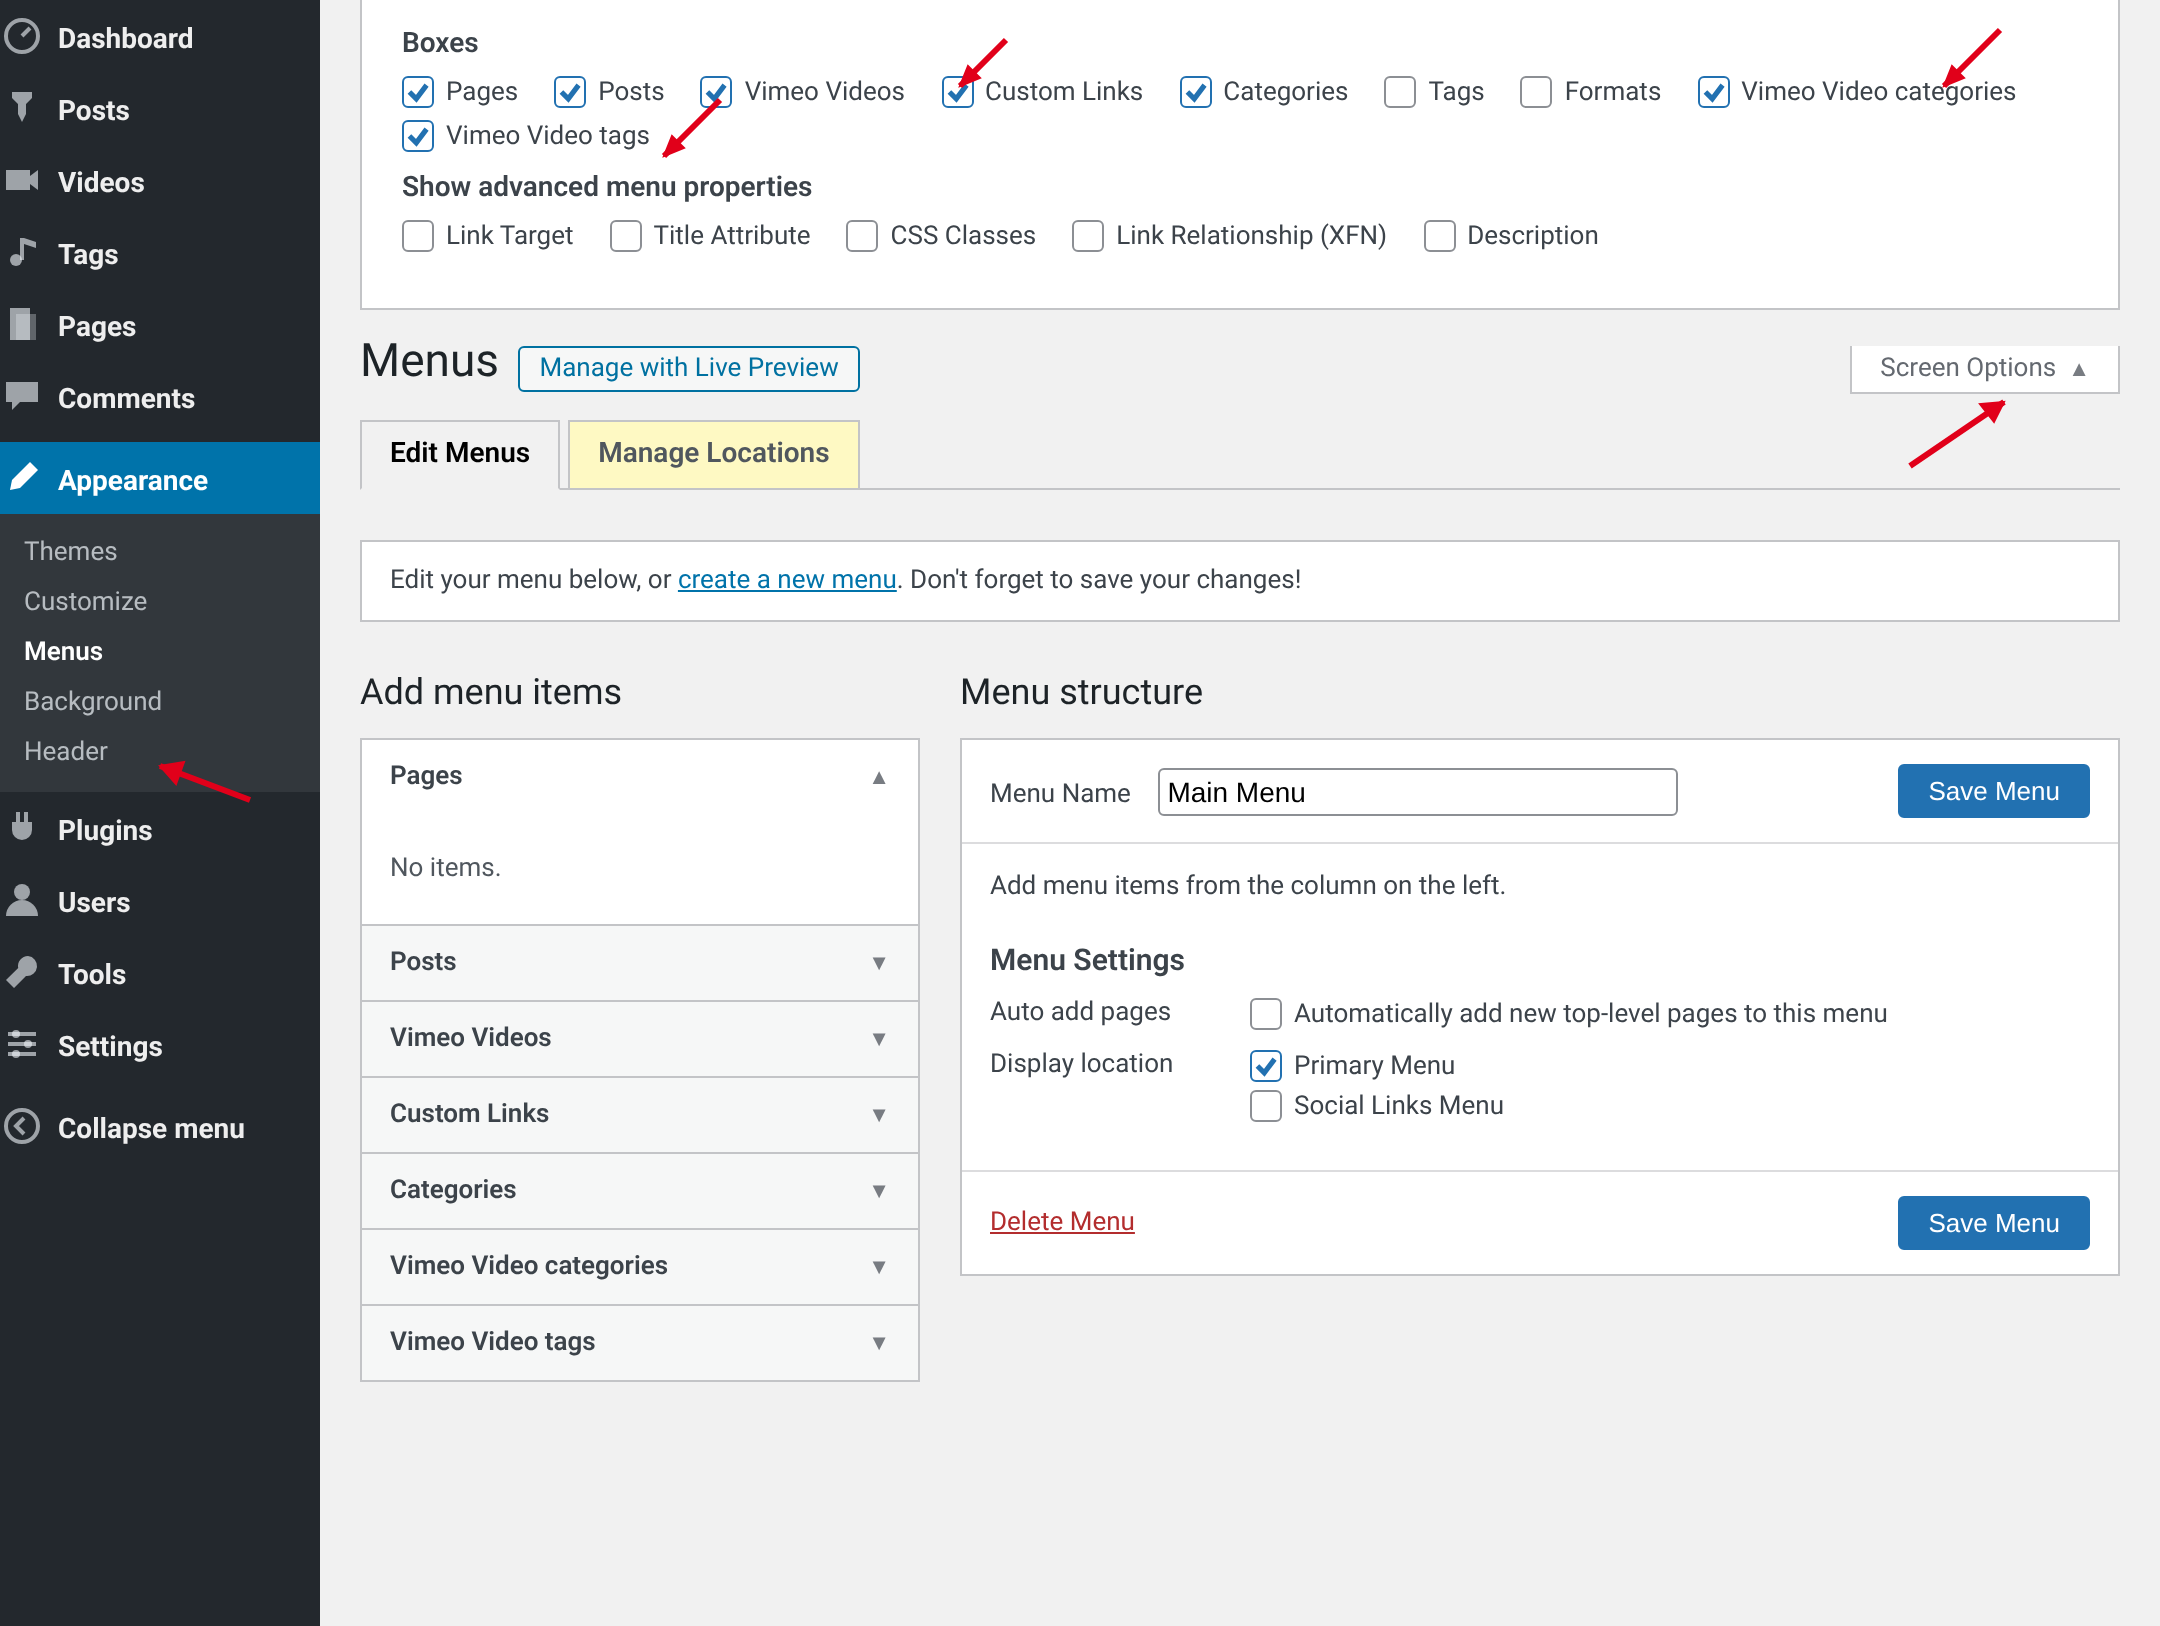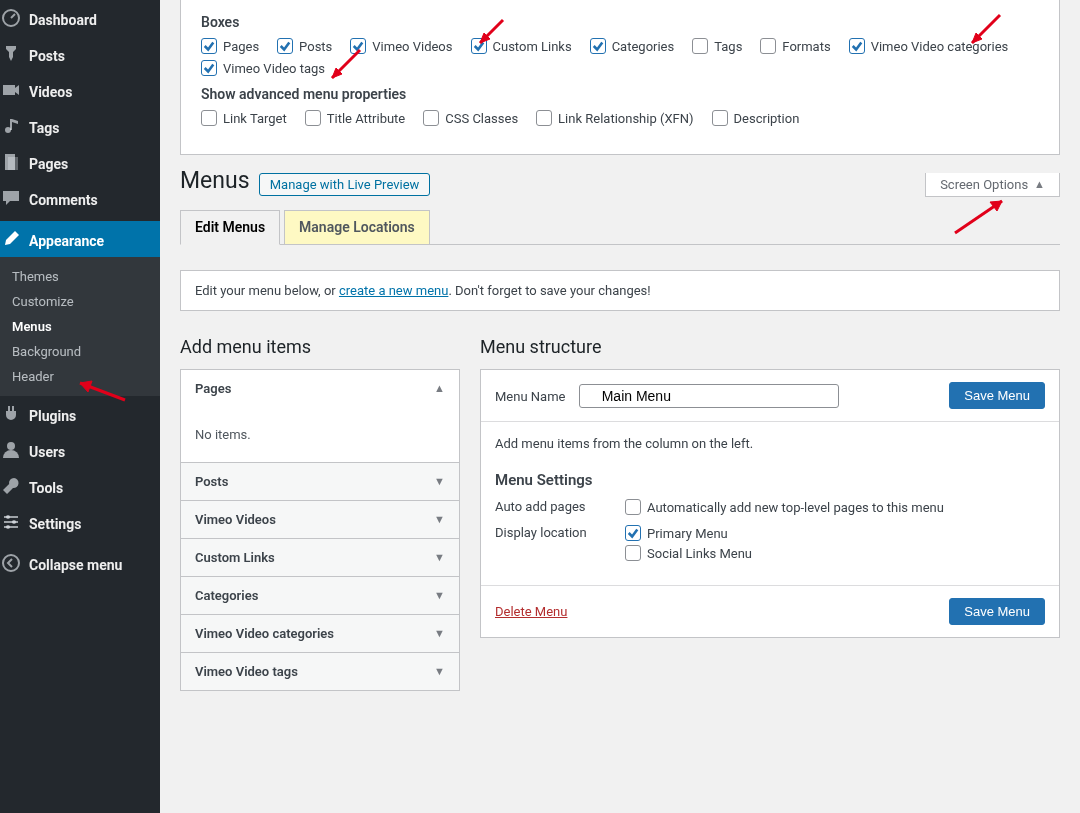--- a/index.html
+++ b/index.html
@@ -142,21 +142,21 @@
   
   .menu-edit { border:1px solid #c3c4c7; background:#fff;}
   .menu-edit .header, .menu-edit .footer {
     padding:12px 14px; border-bottom:1px solid #dcdcde;
     display:flex; align-items:center; justify-content:space-between; gap:12px;
   }
   .menu-edit .footer { border-bottom:none; border-top:1px solid #dcdcde;}
   .menu-edit .body { padding:14px;}
   .fld-label{ font-size:13px; color:#3c434a; margin-right:10px;}
   input[type=text].menu-name{
-    border:1px solid #8c8f94;border-radius:3px;padding:3px 22px;font-size:14px;width:260px;
+    border:1px solid #8c8f94;border-radius:3px;padding:3px 4px;font-size:14px;width:260px;
   }
   .btn-primary{
     background:#2271b1;color:#fff;border:1px solid #2271b1;border-radius:3px;
     padding:5px 14px;font-size:13px;cursor:pointer;
   }
   .delete-link{ color:#b32d2e; text-decoration:underline; cursor:pointer; font-size:13px;}
   h3.settings-head{ font-size:15px; font-weight:600; margin:20px 0 10px;}
   .settings-row{ display:flex; gap:20px; font-size:13px; margin-bottom:6px; align-items:flex-start;}
   .settings-row .lbl{ width:110px; color:#3c434a;}
   .settings-row .vals label.cbx{ margin-bottom:4px;}

